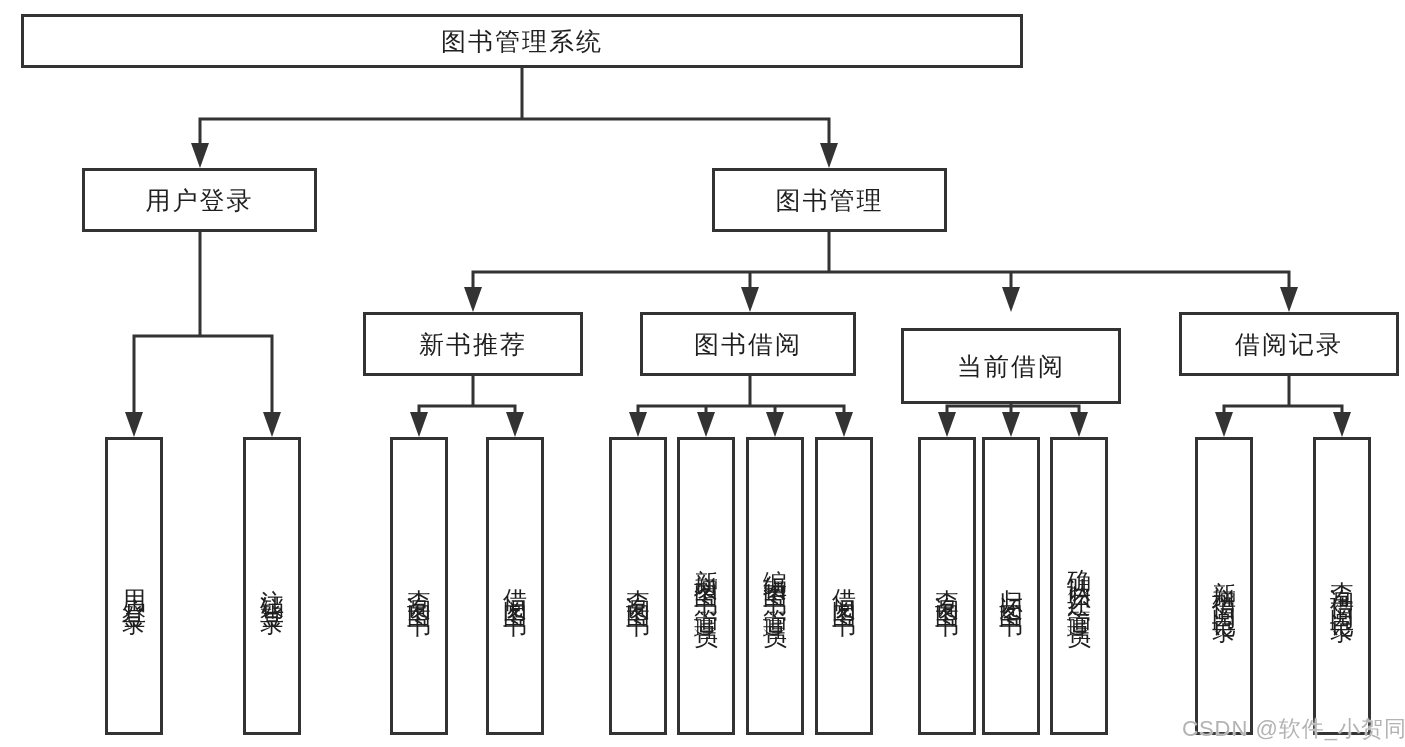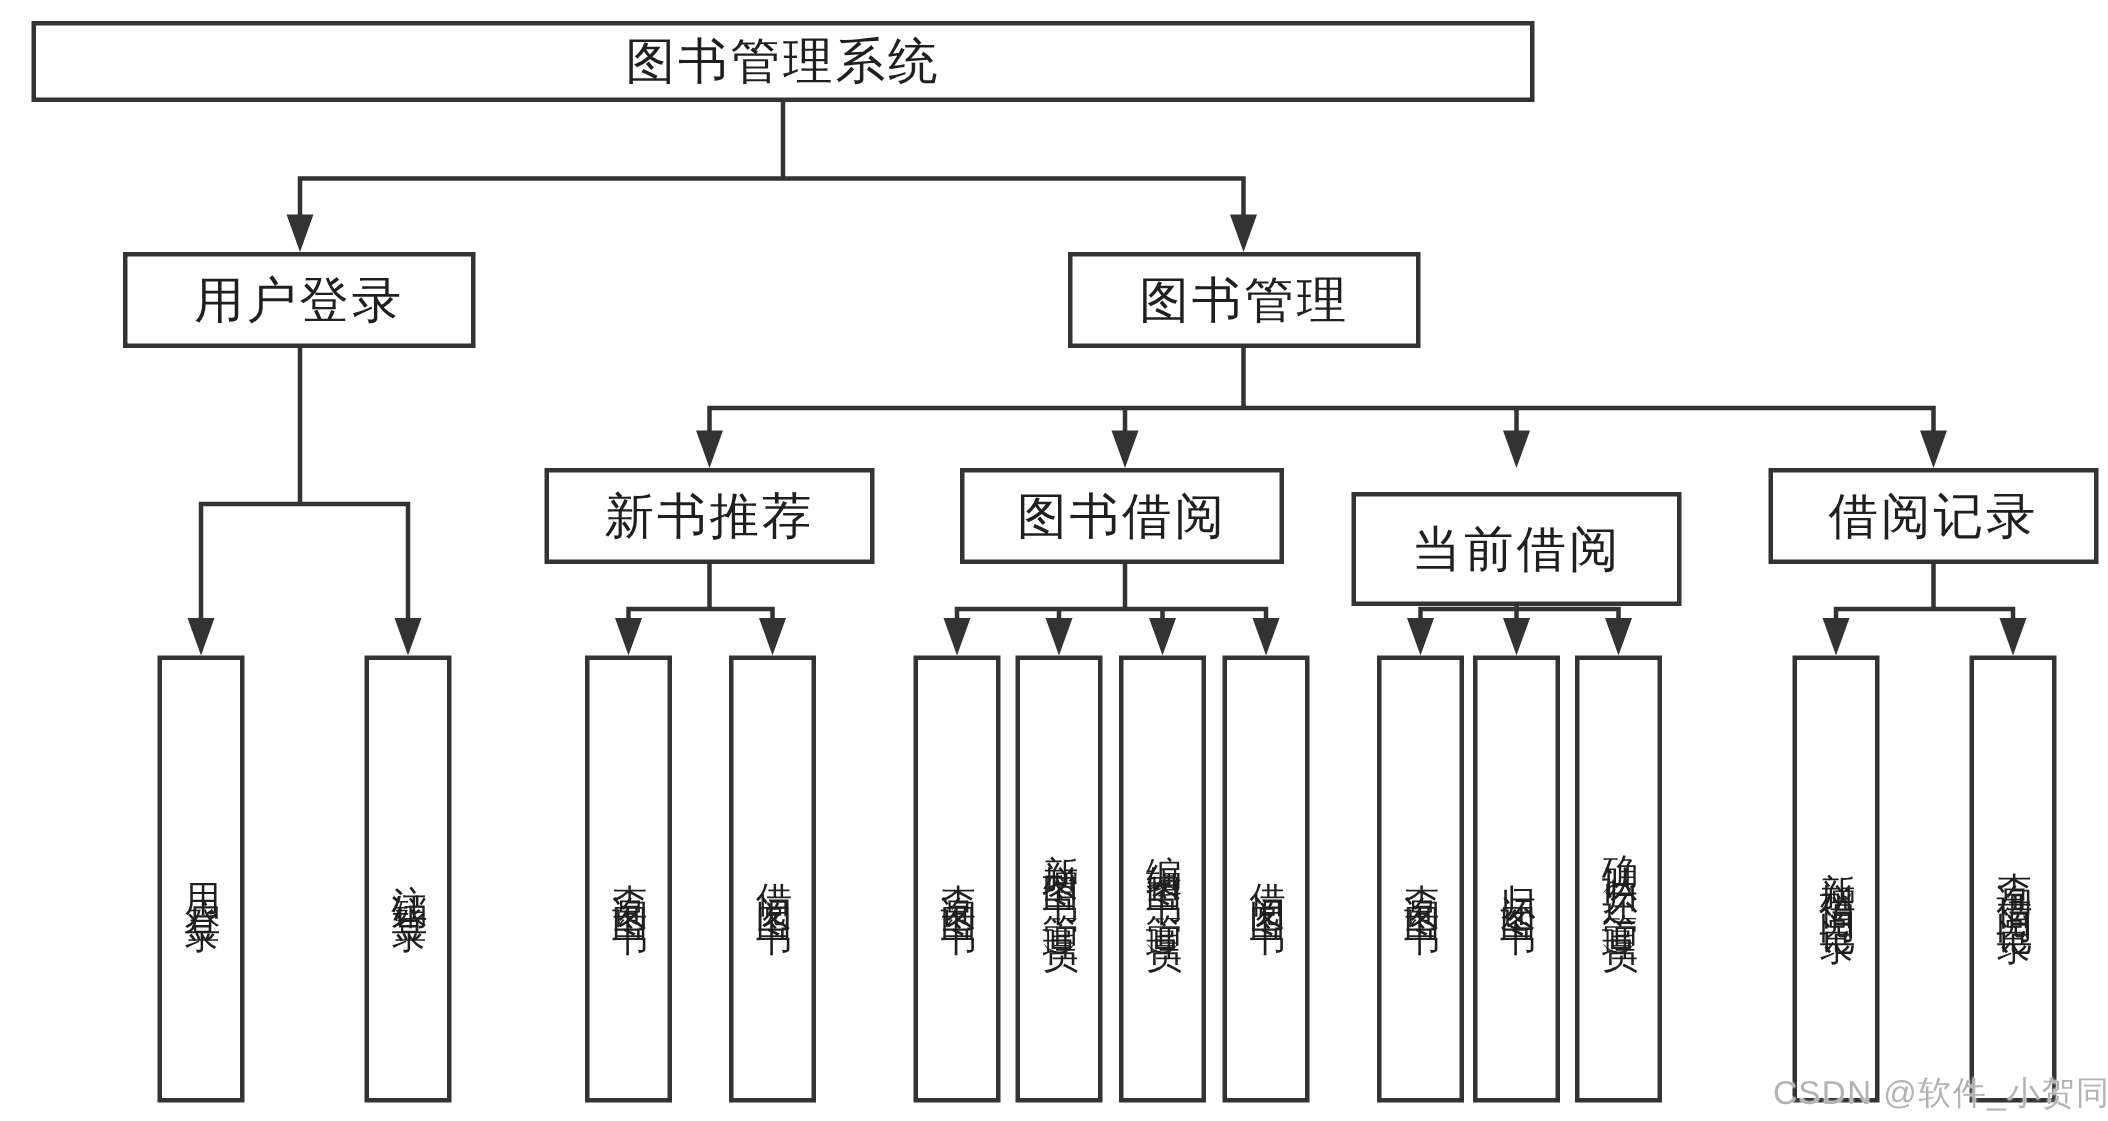--- a/index.html
+++ b/index.html
@@ -28,21 +28,21 @@
   }
   .box{
     position:absolute;
     box-sizing:border-box;
     border:3px solid var(--line);
     background:#ffffff;
     display:flex;align-items:center;justify-content:center;
     text-align:center;
   }
   .box.h .label{
-    font-size:33px;
+    font-size:25px;
     letter-spacing:2px;
     color:var(--text);
     white-space:nowrap;
   }
   .box.v .label{
     writing-mode:vertical-rl;
     text-orientation:mixed;
     font-size:24px;
     letter-spacing:8px;
     color:var(--text);

